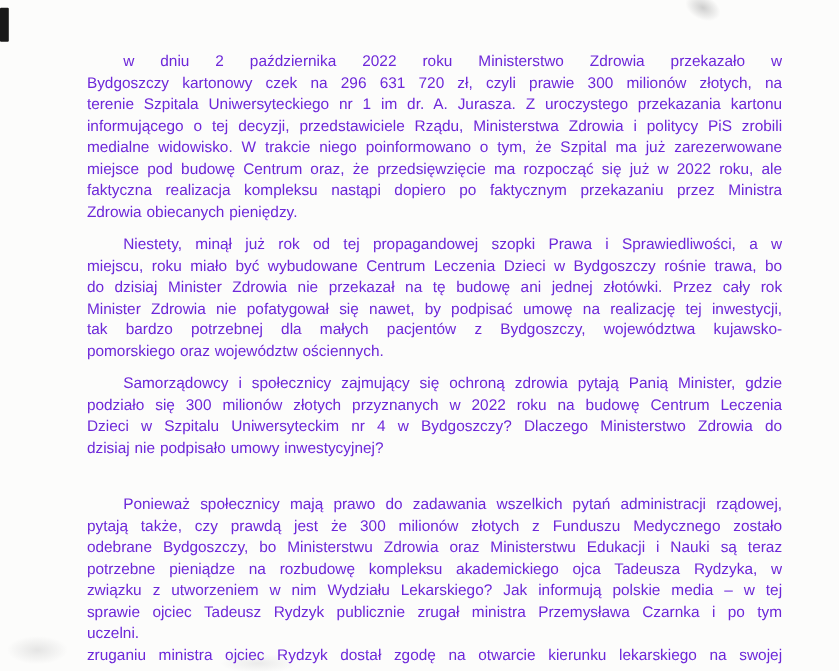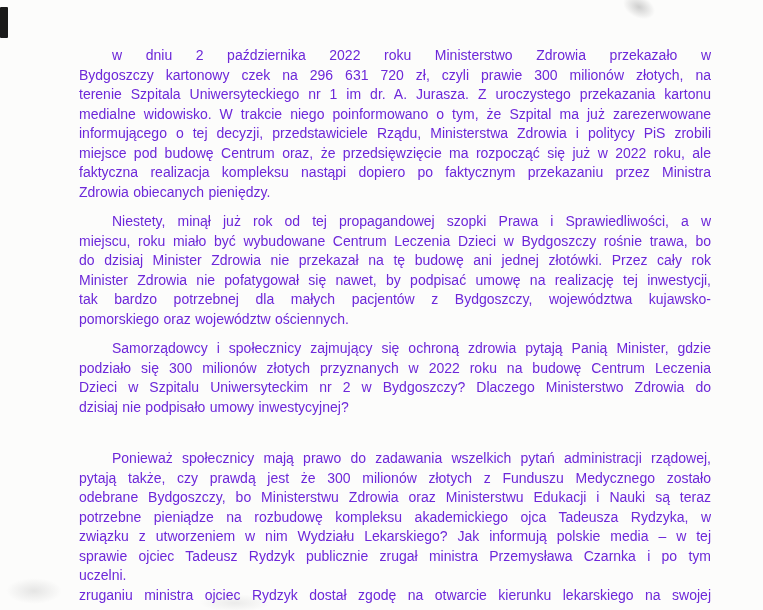--- a/index.html
+++ b/index.html
@@ -75,40 +75,40 @@
   <div class="artifact-smudge-tr"></div>
   <div class="artifact-smudge-bl"></div>
   <div class="artifact-smudge-b2"></div>
 
   <div class="doc-body">
 
     <div class="para">
       <div class="line first">w dniu 2 października 2022 roku Ministerstwo Zdrowia przekazało w</div>
       <div class="line">Bydgoszczy kartonowy czek na 296 631 720 zł, czyli prawie 300 milionów złotych, na</div>
       <div class="line">terenie Szpitala Uniwersyteckiego nr 1 im dr. A. Jurasza. Z uroczystego przekazania kartonu</div>
+      <div class="line">informującego o tej decyzji, przedstawiciele Rządu, Ministerstwa Zdrowia i politycy PiS zrobili</div>
       <div class="line">medialne widowisko. W trakcie niego poinformowano o tym, że Szpital ma już zarezerwowane</div>
-      <div class="line">informującego o tej decyzji, przedstawiciele Rządu, Ministerstwa Zdrowia i politycy PiS zrobili</div>
       <div class="line">miejsce pod budowę Centrum oraz, że przedsięwzięcie ma rozpocząć się już w 2022 roku, ale</div>
       <div class="line">faktyczna realizacja kompleksu nastąpi dopiero po faktycznym przekazaniu przez Ministra</div>
       <div class="line last">Zdrowia obiecanych pieniędzy.</div>
     </div>
 
     <div class="para">
       <div class="line first">Niestety, minął już rok od tej propagandowej szopki Prawa i Sprawiedliwości, a w</div>
       <div class="line">miejscu, roku miało być wybudowane Centrum Leczenia Dzieci w Bydgoszczy rośnie trawa, bo</div>
       <div class="line">do dzisiaj Minister Zdrowia nie przekazał na tę budowę ani jednej złotówki. Przez cały rok</div>
       <div class="line">Minister Zdrowia nie pofatygował się nawet, by podpisać umowę na realizację tej inwestycji,</div>
       <div class="line">tak bardzo potrzebnej dla małych pacjentów z Bydgoszczy, województwa kujawsko-</div>
       <div class="line last">pomorskiego oraz województw ościennych.</div>
     </div>
 
     <div class="para">
       <div class="line first">Samorządowcy i społecznicy zajmujący się ochroną zdrowia pytają Panią Minister, gdzie</div>
       <div class="line">podziało się 300 milionów złotych przyznanych w 2022 roku na budowę Centrum Leczenia</div>
-      <div class="line">Dzieci w Szpitalu Uniwersyteckim nr 2 w Bydgoszczy? Dlaczego Ministerstwo Zdrowia do</div>
+      <div class="line">Dzieci w Szpitalu Uniwersyteckim nr 4 w Bydgoszczy? Dlaczego Ministerstwo Zdrowia do</div>
       <div class="line last">dzisiaj nie podpisało umowy inwestycyjnej?</div>
     </div>
 
     <div class="para">
       <div class="line first">Ponieważ społecznicy mają prawo do zadawania wszelkich pytań administracji rządowej,</div>
       <div class="line">pytają także, czy prawdą jest że 300 milionów złotych z Funduszu Medycznego zostało</div>
       <div class="line">odebrane Bydgoszczy, bo Ministerstwu Zdrowia oraz Ministerstwu Edukacji i Nauki są teraz</div>
       <div class="line">potrzebne pieniądze na rozbudowę kompleksu akademickiego ojca Tadeusza Rydzyka, w</div>
       <div class="line">związku z utworzeniem w nim Wydziału Lekarskiego? Jak informują polskie media – w tej</div>
       <div class="line">sprawie ojciec Tadeusz Rydzyk publicznie zrugał ministra Przemysława Czarnka i po tym</div>

